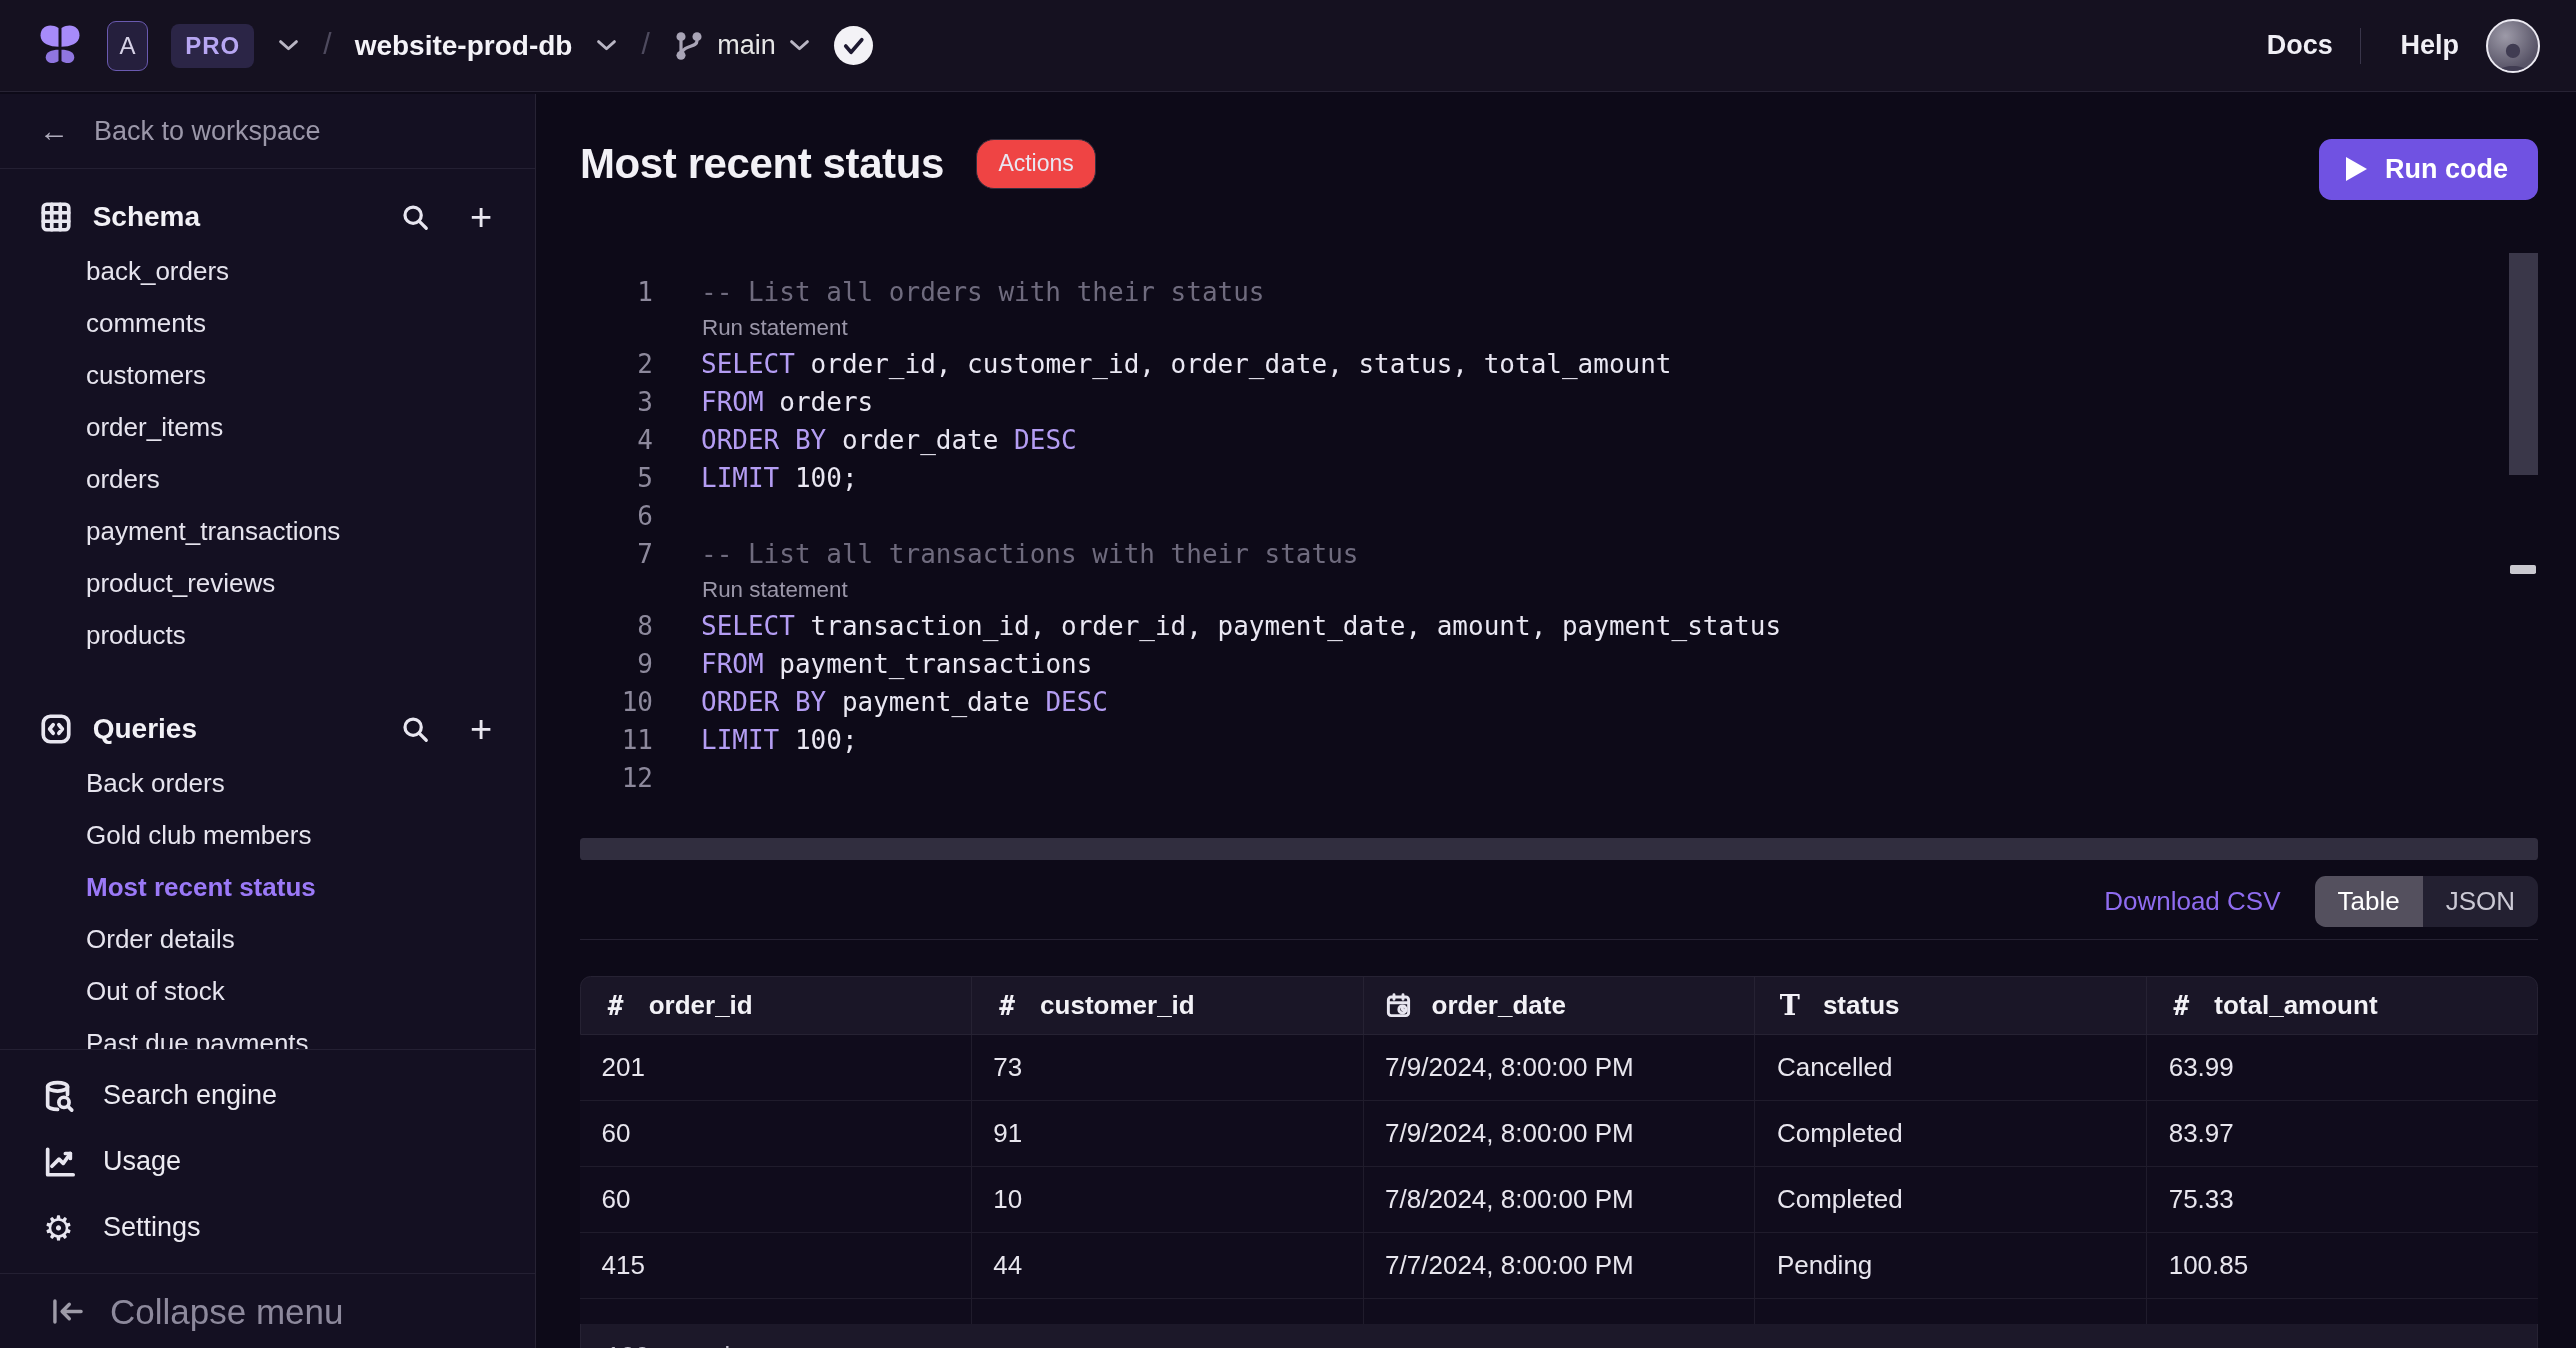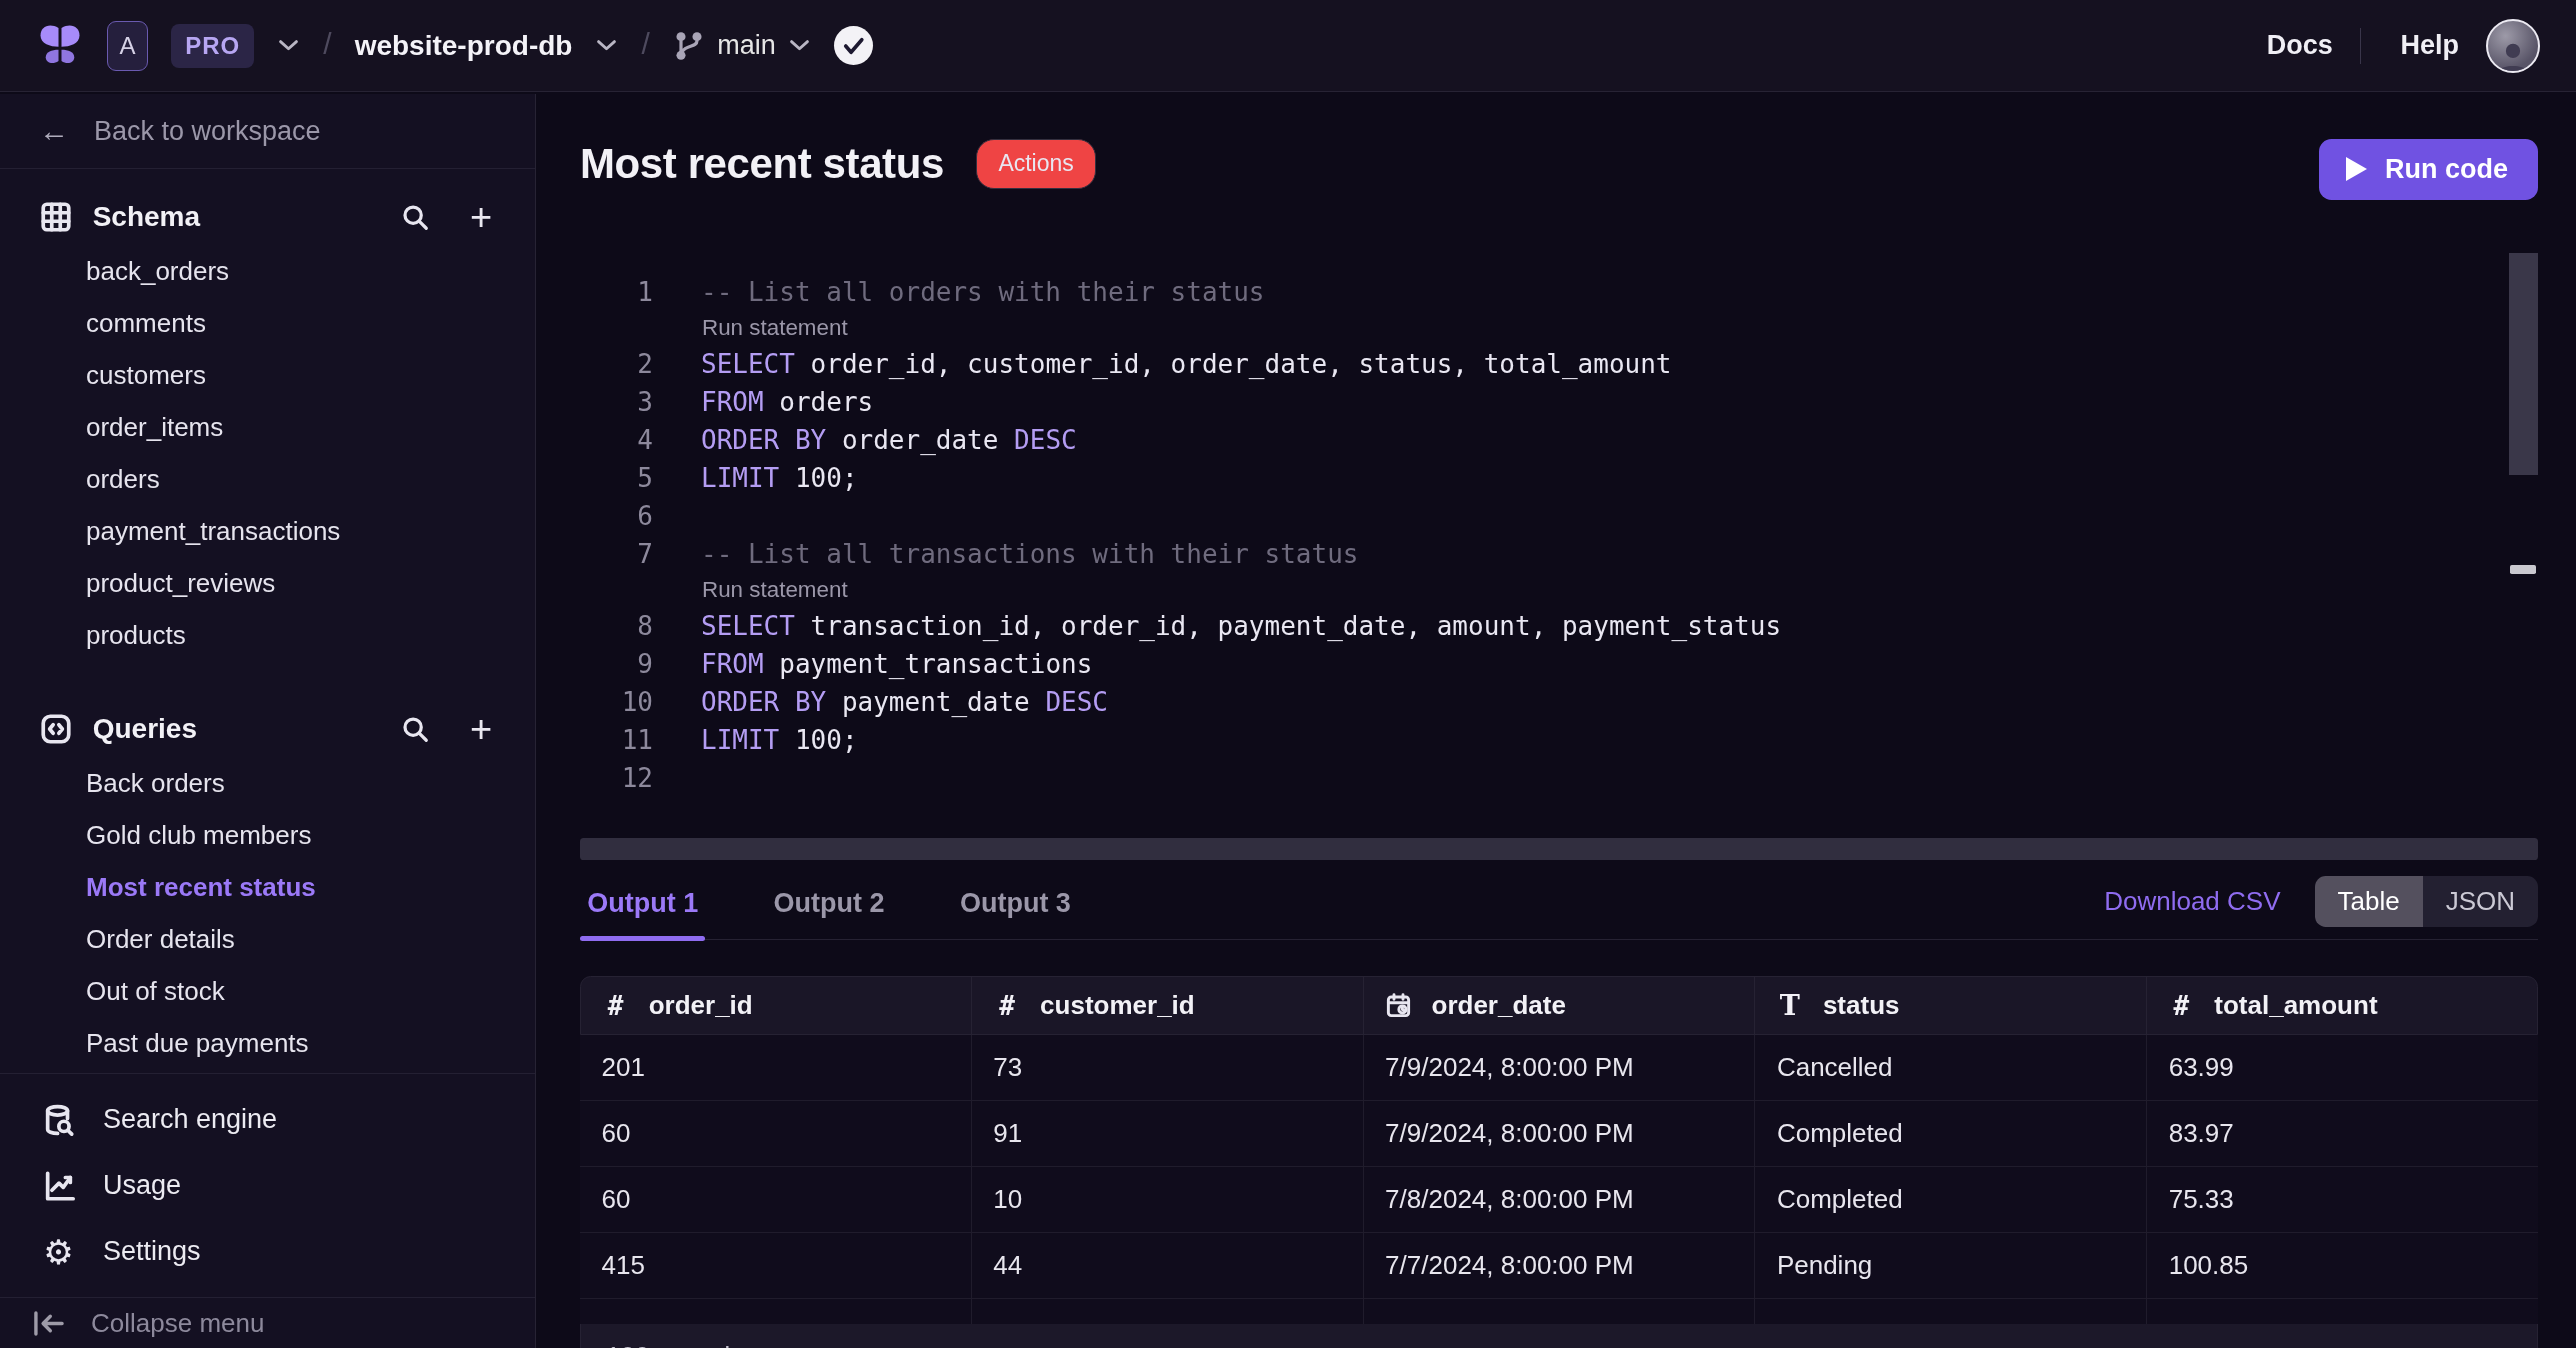--- a/index.html
+++ b/index.html
@@ -73,23 +73,23 @@
   .side-item.active { color:#9b79f7; font-weight:bold; }
   .section-gap { height:39px; }
   .side-bottom { flex:0 0 auto; border-top:1.8px solid #242033; padding:12.5px 0; }
   .tool-item {
     height:66px; display:flex; align-items:center; gap:25px; padding:0 39px;
     font-size:27px; color:#ecebf2; cursor:pointer;
   }
   .tool-icon { width:39px; display:flex; justify-content:center; color:#e8e6f0; }
   .gear-glyph { font-size:34px; line-height:1; }
   .collapse-row {
-    flex:0 0 auto; height:52px; border-top:1.8px solid #242033;
-    display:flex; align-items:center; gap:25px; padding:0 32px;
-    color:#8d899c; font-size:26px; cursor:pointer;
+    flex:0 0 auto; height:76px; border-top:1.8px solid #242033;
+    display:flex; align-items:center; gap:25px; padding:0 51px;
+    color:#8d899c; font-size:35px; cursor:pointer;
   }
   
   .main {
     position:absolute; top:94px; left:538px; width:2038px; height:1255px;
     padding:0 38px 0 42px; display:flex; flex-direction:column;
   }
   .title-row { margin-top:34px; display:flex; align-items:center; gap:32px; height:72px; }
   .page-title { font-size:42px; font-weight:bold; letter-spacing:-0.4px; }
   .actions-btn {
     background:#ef4444; color:#e8e6f0; font-size:23px; padding:10.7px 21.5px;
@@ -403,25 +403,20 @@
       </div>
     <div class="editor-bottom-space"></div>
     <div class="h-scrollbar"></div>
     <div class="v-scroll-track">
       <div class="v-scroll-thumb"></div>
       <div class="v-scroll-marker"></div>
     </div>
   </div>
 
   <div class="output-head">
-    <div id="tab-list" style="display:flex;">
-        <div class="tab active">Output 1</div>
-        <div class="tab">Output 2</div>
-        <div class="tab">Output 3</div>
-      </div>
     <div class="output-controls">
       <span class="download-link">Download CSV</span>
       <div class="view-toggle">
           <span id="toggle-segs" style="display:flex;">
             <span class="view-seg selected">Table</span>
             <span class="view-seg">JSON</span>
           </span>
         </div>
     </div>
   </div>

